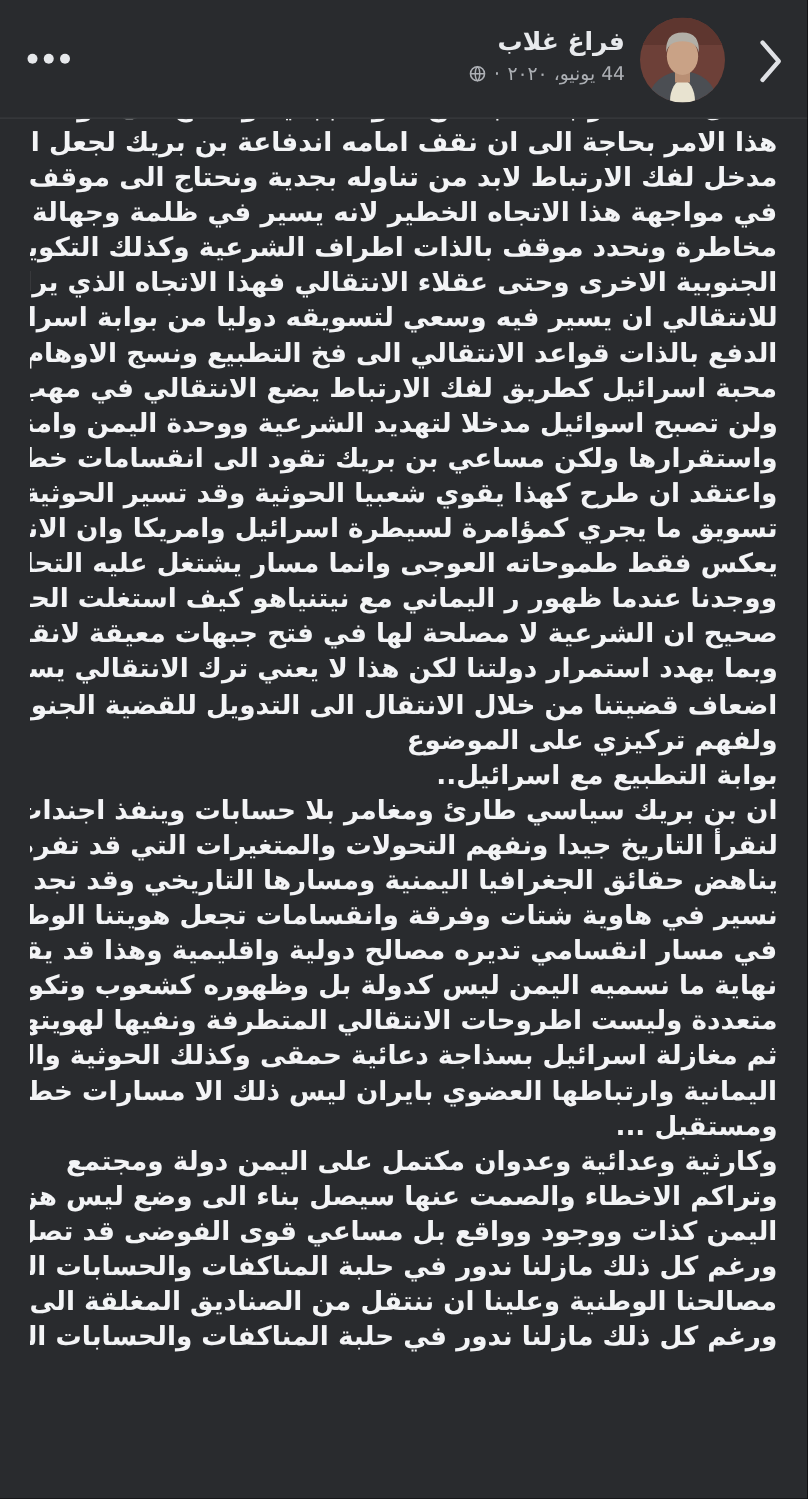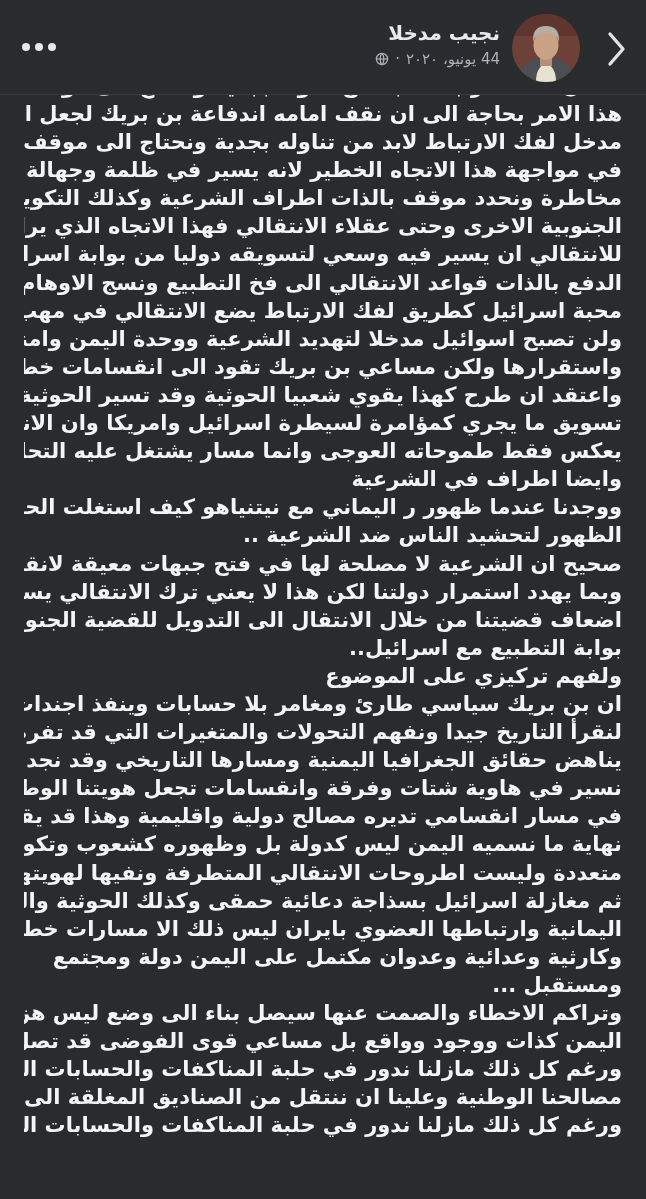--- a/index.html
+++ b/index.html
@@ -92,21 +92,21 @@
         <rect width="68" height="22" fill="#5e362f"></rect>
         <ellipse cx="34" cy="66" rx="27" ry="23" fill="#4b4e53"></ellipse>
         <ellipse cx="34" cy="67" rx="10" ry="17" fill="#e8e3d0"></ellipse>
         <rect x="28" y="42" width="12" height="10" fill="#b98f74"></rect>
         <ellipse cx="34" cy="31" rx="12.5" ry="15" fill="#c9a286"></ellipse>
         <path d="M21 28 q-1 -16 13 -16 q14 0 13 16 q-2 -9 -13 -9 q-11 0 -13 9 z" fill="#b2afa7"></path>
       </svg>
     </div>
 
     <div class="meta">
-      <div class="name">نجيب مدخلا</div>
+      <div class="name">فراغ غلاب</div>
       <div class="date-row">
         <span>44 يونيو، ٢٠٢٠</span>
         <span class="dot-sep">·</span>
         <span style="display:flex;align-items:center;">
           <svg width="14" height="14" viewBox="0 0 14 14">
             <circle cx="7" cy="7" r="5.6" fill="none" stroke="#adb0b5" stroke-width="1.3"></circle>
             <line x1="1.4" y1="7" x2="12.6" y2="7" stroke="#adb0b5" stroke-width="1.2"></line>
             <path d="M7 1.4 C9.4 3.2 9.4 10.8 7 12.6 C4.6 10.8 4.6 3.2 7 1.4 Z" fill="none" stroke="#adb0b5" stroke-width="1.2"></path>
           </svg>
         </span>
@@ -133,39 +133,37 @@
         <div class="line">مخاطرة ونحدد موقف بالذات اطراف الشرعية وكذلك التكوينات</div>
         <div class="line">الجنوبية الاخرى وحتى عقلاء الانتقالي فهذا الاتجاه الذي يراد</div>
         <div class="line">للانتقالي ان يسير فيه وسعي  لتسويقه دوليا من بوابة اسرائيل ثم</div>
         <div class="line">الدفع بالذات قواعد الانتقالي الى فخ التطبيع ونسج الاوهام من خلال</div>
         <div class="line">محبة اسرائيل كطريق لفك الارتباط يضع الانتقالي في مهب الحصار</div>
         <div class="line">ولن تصبح اسوائيل مدخلا لتهديد الشرعية ووحدة اليمن وامنها</div>
         <div class="line">واستقرارها ولكن مساعي بن بريك تقود الى انقسامات خطيرة ويرسخ</div>
         <div class="line">واعتقد ان طرح كهذا يقوي شعبيا الحوثية وقد تسير الحوثية باتجاه</div>
         <div class="line">تسويق ما يجري كمؤامرة لسيطرة اسرائيل وامريكا وان الانتقالي لا</div>
         <div class="line">يعكس فقط طموحاته العوجى وانما مسار يشتغل عليه التحالف</div>
-        <div class="line">وايضا اطراف في الشرعية</div>
         <div class="line">ووجدنا عندما ظهور ر اليماني مع نيتنياهو كيف استغلت الحوثية هذا</div>
-        <div class="line">الظهور لتحشيد الناس ضد الشرعية ..</div>
         <div class="line">صحيح ان الشرعية لا مصلحة لها في فتح جبهات معيقة لانقاذ اليمن</div>
         <div class="line">وبما يهدد استمرار دولتنا لكن هذا لا يعني ترك الانتقالي يسير باتجاه</div>
         <div class="line">اضعاف قضيتنا من خلال الانتقال الى التدويل للقضية الجنوبية من</div>
+        <div class="line">ولفهم تركيزي على الموضوع</div>
         <div class="line">بوابة التطبيع مع اسرائيل..</div>
-        <div class="line">ولفهم تركيزي على الموضوع</div>
         <div class="line">ان بن بريك سياسي طارئ ومغامر بلا حسابات وينفذ اجندات دون</div>
         <div class="line">لنقرأ التاريخ جيدا ونفهم التحولات والمتغيرات التي قد تفرض بما</div>
         <div class="line">يناهض حقائق الجغرافيا اليمنية ومسارها التاريخي وقد نجد انفسنا</div>
         <div class="line">نسير في هاوية شتات وفرقة وانقسامات تجعل هويتنا الوطنية فراغ</div>
         <div class="line">في مسار انقسامي تديره مصالح دولية واقليمية وهذا قد يقود الى</div>
         <div class="line">نهاية ما نسميه اليمن ليس كدولة بل وظهوره كشعوب وتكوينات</div>
         <div class="line">متعددة وليست اطروحات الانتقالي المتطرفة ونفيها لهويتها اليمنية</div>
         <div class="line">ثم مغازلة اسرائيل بسذاجة دعائية حمقى وكذلك الحوثية والهوية</div>
         <div class="line">اليمانية وارتباطها العضوي بايران ليس ذلك الا مسارات خطيرة</div>
+        <div class="line">ومستقبل ...</div>
         <div class="line">وكارثية وعدائية وعدوان مكتمل على اليمن دولة ومجتمع</div>
-        <div class="line">ومستقبل ...</div>
         <div class="line">وتراكم الاخطاء والصمت عنها سيصل بناء الى وضع ليس هزيمة</div>
         <div class="line">اليمن كذات ووجود وواقع بل مساعي قوى الفوضى قد تصل بنا الى</div>
         <div class="line">ورغم كل ذلك مازلنا ندور في حلبة المناكفات والحسابات التي تهدد</div>
         <div class="line">مصالحنا الوطنية وعلينا ان ننتقل من الصناديق المغلقة الى منظور</div>
         <div class="line">ورغم كل ذلك مازلنا ندور في حلبة المناكفات والحسابات التي تهدد</div>
       </div>
   </div>
 
 </div>
 

